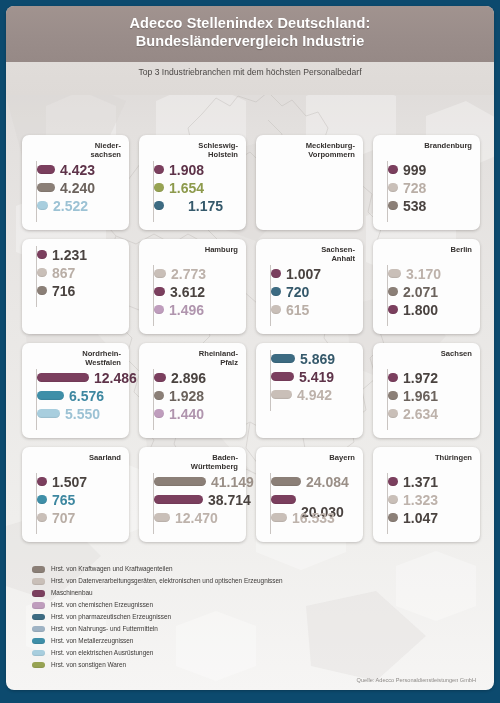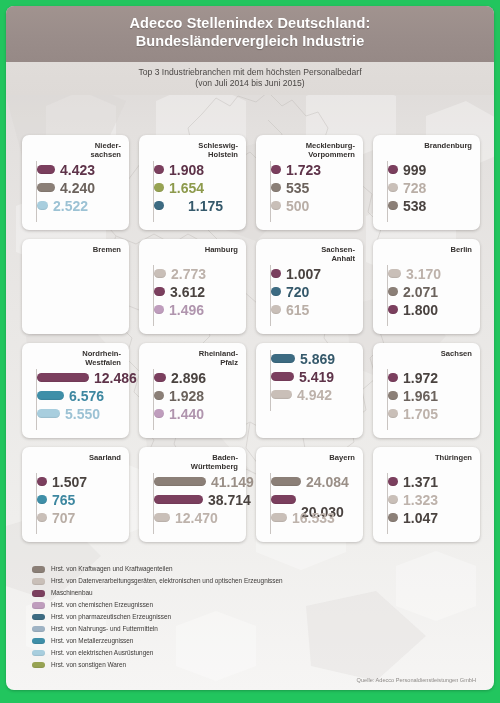--- a/index.html
+++ b/index.html
@@ -4,21 +4,21 @@
 <style>
   html,body{margin:0;padding:0;}
   body{
     width:500px;height:703px;
     font-family:"Liberation Sans",sans-serif;
     background:#ffffff;
     overflow:hidden;
   }
   #page{
     position:relative;width:500px;height:703px;
-    background:#22c55e;
+    background:#0c4a6e;
     box-sizing:border-box;
   }
   .frame{
     position:absolute;left:6px;top:6px;width:488px;height:684px;
     border-radius:8px;
     background:linear-gradient(180deg,#d8d4d2 0%,#e3e0de 18%,#e9e7e5 45%,#efeeec 75%,#f6f5f4 100%);
     box-shadow:0 1px 3px rgba(0,0,0,0.22);
     overflow:hidden;
   }
   
@@ -163,21 +163,20 @@
 
     <div class="header">
       <h1>
         <span>Adecco Stellenindex Deutschland:</span><br>
         <span>Bundesländervergleich Industrie</span>
       </h1>
     </div>
 
     <div class="subbar">
       <p class="l1">Top 3 Industriebranchen mit dem höchsten Personalbedarf</p>
-      <p class="l2">(von Juli 2014 bis Juni 2015)</p>
     </div>
 
     <div class="grid" id="card-grid">
         <div class="card">
           <div class="card-title">Nieder-
 sachsen</div>
           <div class="bars">
             <div class="axis"></div>
             <div class="barrow">
               <div class="bar" style="width: 18px; background: rgb(123, 63, 94);"></div>
@@ -208,56 +207,55 @@
             </div>
             <div class="barrow">
               <div class="bar" style="width: 10px; background: rgb(61, 107, 130);"></div>
               <span class="barval" style="color: rgb(53, 89, 107); margin-left: 24px;">1.175</span>
             </div>
           </div>
         </div>
         <div class="card">
           <div class="card-title">Mecklenburg-
 Vorpommern</div>
-          <div class="bars">
-            <div class="axis"></div>
-            <div class="barrow">
-              <div class="bar" style="width: 10px; background: rgb(123, 63, 94);"></div>
-              <span class="barval" style="color: rgb(94, 51, 73);">1.723</span>
-            </div>
-            <div class="barrow">
-              <div class="bar" style="width: 10px; background: rgb(139, 127, 119);"></div>
-              <span class="barval" style="color: rgb(107, 98, 92);">535</span>
-            </div>
-            <div class="barrow">
-              <div class="bar" style="width: 10px; background: rgb(201, 191, 184);"></div>
-              <span class="barval" style="color: rgb(185, 174, 166);">500</span>
-            </div>
-          </div>
         </div>
         <div class="card">
           <div class="card-title">Brandenburg</div>
           <div class="bars">
             <div class="axis"></div>
             <div class="barrow">
               <div class="bar" style="width: 10px; background: rgb(123, 63, 94);"></div>
               <span class="barval" style="color: rgb(74, 67, 64);">999</span>
             </div>
             <div class="barrow">
               <div class="bar" style="width: 10px; background: rgb(201, 191, 184);"></div>
               <span class="barval" style="color: rgb(185, 174, 166);">728</span>
             </div>
             <div class="barrow">
               <div class="bar" style="width: 10px; background: rgb(139, 127, 119);"></div>
               <span class="barval" style="color: rgb(74, 67, 64);">538</span>
             </div>
           </div>
         </div>
         <div class="card">
-          <div class="card-title">Bremen</div>
+          <div class="bars">
+            <div class="axis"></div>
+            <div class="barrow">
+              <div class="bar" style="width: 10px; background: rgb(123, 63, 94);"></div>
+              <span class="barval" style="color: rgb(74, 67, 64);">1.231</span>
+            </div>
+            <div class="barrow">
+              <div class="bar" style="width: 10px; background: rgb(201, 191, 184);"></div>
+              <span class="barval" style="color: rgb(185, 174, 166);">867</span>
+            </div>
+            <div class="barrow">
+              <div class="bar" style="width: 10px; background: rgb(139, 127, 119);"></div>
+              <span class="barval" style="color: rgb(74, 67, 64);">716</span>
+            </div>
+          </div>
         </div>
         <div class="card">
           <div class="card-title">Hamburg</div>
           <div class="bars">
             <div class="axis"></div>
             <div class="barrow">
               <div class="bar" style="width: 12px; background: rgb(201, 191, 184);"></div>
               <span class="barval" style="color: rgb(189, 178, 171);">2.773</span>
             </div>
             <div class="barrow">
@@ -369,21 +367,21 @@
             <div class="barrow">
               <div class="bar" style="width: 10px; background: rgb(123, 63, 94);"></div>
               <span class="barval" style="color: rgb(74, 67, 64);">1.972</span>
             </div>
             <div class="barrow">
               <div class="bar" style="width: 10px; background: rgb(139, 127, 119);"></div>
               <span class="barval" style="color: rgb(107, 98, 92);">1.961</span>
             </div>
             <div class="barrow">
               <div class="bar" style="width: 10px; background: rgb(201, 191, 184);"></div>
-              <span class="barval" style="color: rgb(189, 178, 171);">1.705</span>
+              <span class="barval" style="color: rgb(189, 178, 171);">2.634</span>
             </div>
           </div>
         </div>
         <div class="card">
           <div class="card-title">Saarland</div>
           <div class="bars">
             <div class="axis"></div>
             <div class="barrow">
               <div class="bar" style="width: 10px; background: rgb(123, 63, 94);"></div>
               <span class="barval" style="color: rgb(74, 67, 64);">1.507</span>

